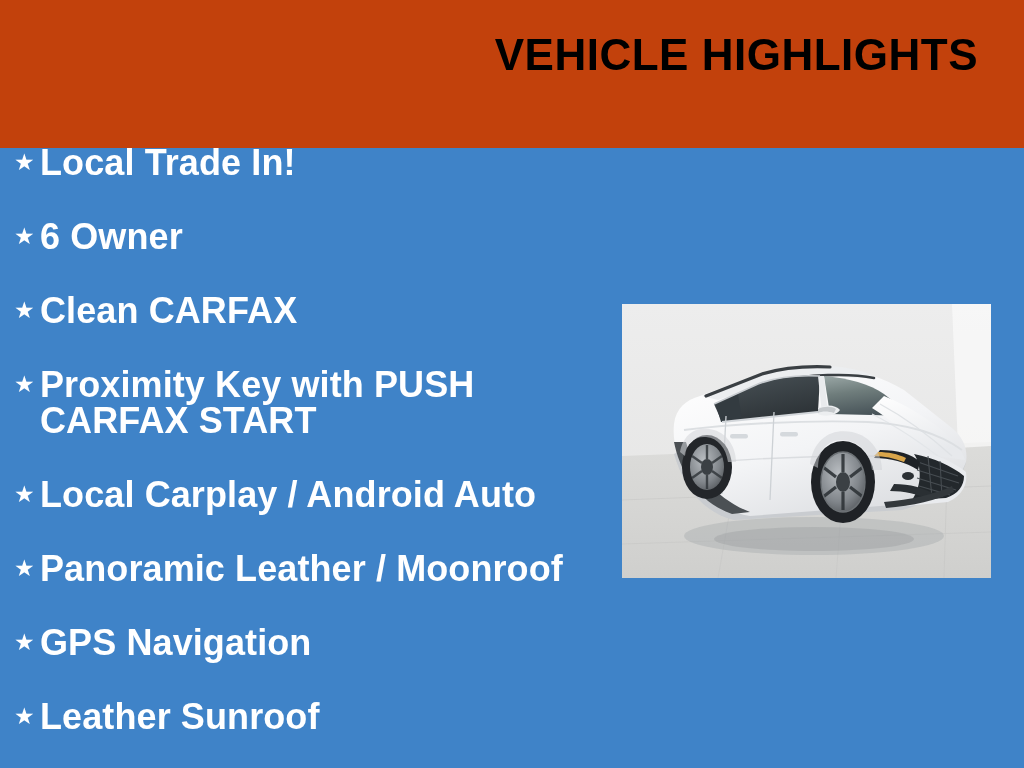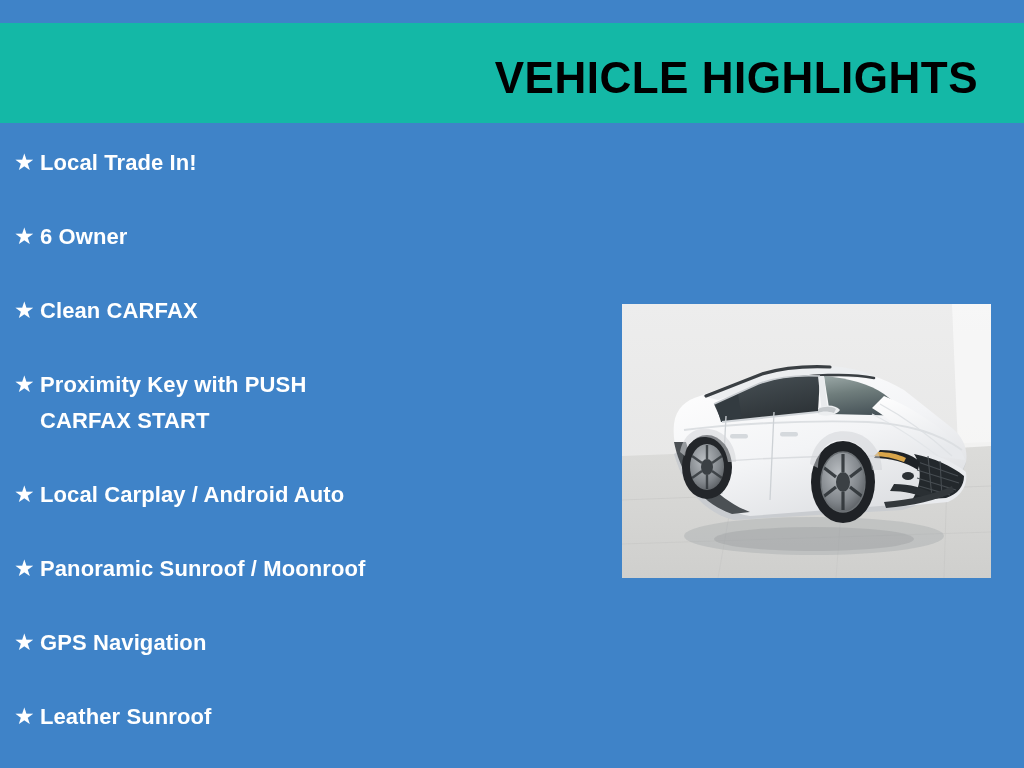--- a/index.html
+++ b/index.html
@@ -19,24 +19,23 @@
     height: 768px;
     background: #3f83c8;
   }
 
   
   #header-band {
     position: absolute;
     left: 0;
     top: 0;
     width: 1024px;
-    height: 100px;
-    background: #14b8a6;
+    height: 148px;
+    background: #c2410c;
     box-sizing: border-box;
-    margin-top: 23px;
   }
   #page-title {
     position: absolute;
     right: 46px;
     top: 28px;
     margin: 0;
     font-size: 44px;
     line-height: 54px;
     font-weight: bold;
     letter-spacing: 0.5px;
@@ -69,21 +68,21 @@
     flex: 0 0 auto;
     width: 26px;
     font-size: 23px;
     line-height: 34px;
     color: #ffffff;
     text-align: left;
     user-select: none;
   }
   .highlight-label {
     flex: 1 1 auto;
-    font-size: 22px;
+    font-size: 36px;
     line-height: 36px;
     font-weight: bold;
     color: #ffffff;
     letter-spacing: 0.1px;
     white-space: pre-line;
     font-family: "Liberation Sans", sans-serif;
   }
 
   
   #vehicle-photo {
@@ -133,21 +132,21 @@
 CARFAX START</span>
     </li>
 
     <li class="highlight-item">
       <span class="bullet-star">★</span>
       <span class="highlight-label">Local Carplay / Android Auto</span>
     </li>
 
     <li class="highlight-item">
       <span class="bullet-star">★</span>
-      <span class="highlight-label">Panoramic Sunroof / Moonroof</span>
+      <span class="highlight-label">Panoramic Leather / Moonroof</span>
     </li>
 
     <li class="highlight-item">
       <span class="bullet-star">★</span>
       <span class="highlight-label">GPS Navigation</span>
     </li>
 
     <li class="highlight-item">
       <span class="bullet-star">★</span>
       <span class="highlight-label">Leather Sunroof</span>

